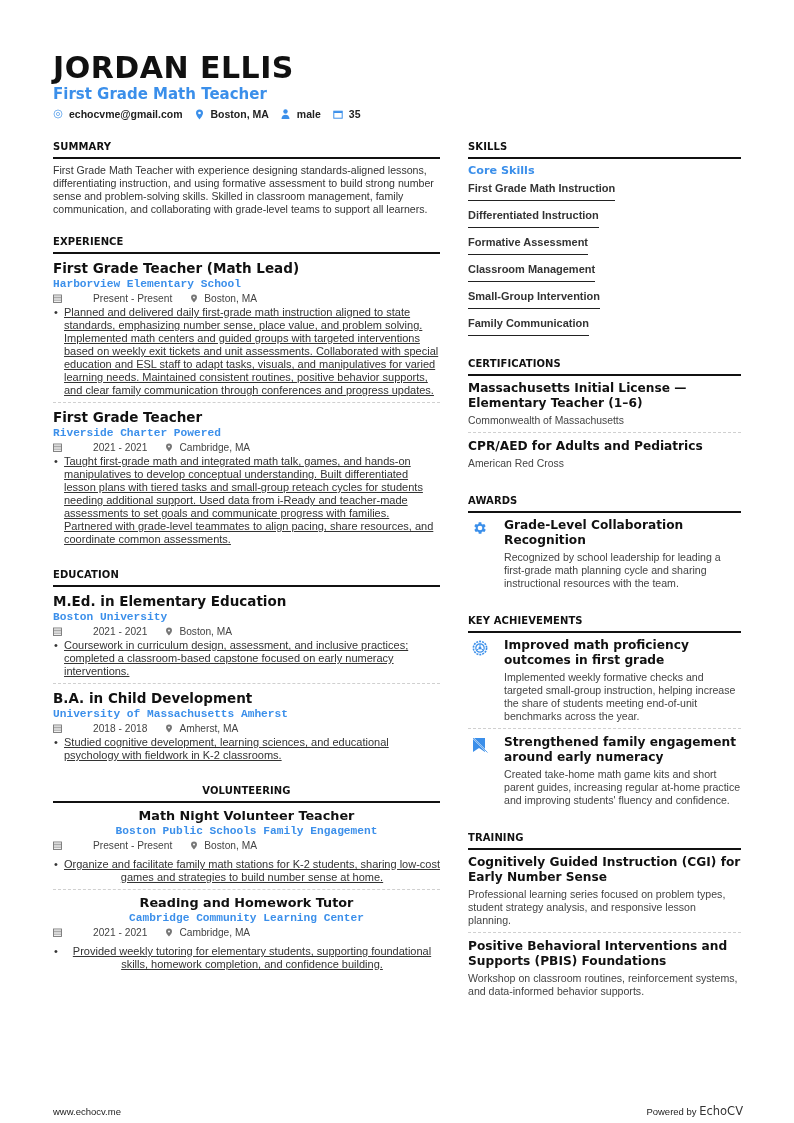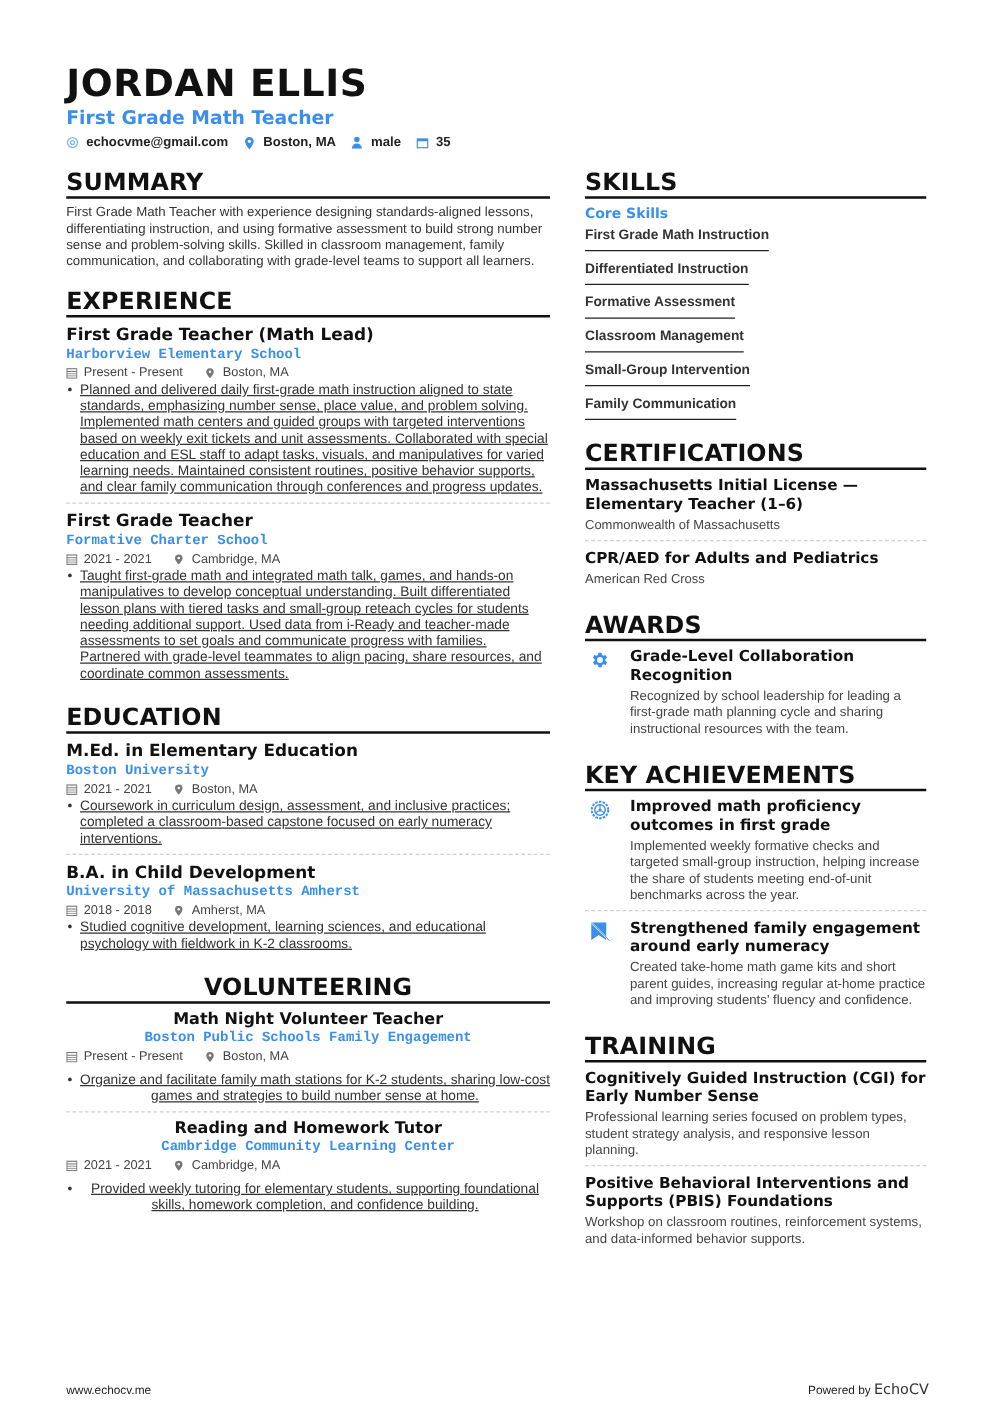--- a/index.html
+++ b/index.html
@@ -27,35 +27,35 @@
     .meta-item { display: flex; align-items: center; margin-right: 12px; }
     .meta-icon { width: 10px; height: 10px; margin-right: 6px; display: inline-flex; align-items: center; justify-content: center; }
 
     
     .col-left { position: absolute; left: 53px; top: 137px; width: 387px; }
     .col-right { position: absolute; left: 468px; top: 137px; width: 273px; }
 
     .section { margin-bottom: 12px; }
     .section-title {
       font-family: "DejaVu Sans", sans-serif;
-      font-weight: bold; font-size: 19px; color: #111; line-height: 19px;
+      font-weight: bold; font-size: 10px; color: #111; line-height: 19px;
       padding-bottom: 1px; border-bottom: 2.5px solid #111; margin-bottom: 5px;
       letter-spacing: 0.1px;
     }
     .summary-text { font-size: 10.6px; line-height: 13px; color: #333; }
 
     .entry { padding-bottom: 5px; margin-bottom: 5px; border-bottom: 1px dashed #d0d0d0; }
     .entry.last { border-bottom: none; margin-bottom: 0; }
     .entry-title {
       font-family: "DejaVu Sans", sans-serif;
       font-weight: bold; font-size: 13.5px; color: #111; line-height: 18px;
     }
     .entry-sub { font-family: Liberation Mono, monospace; font-weight: bold; font-size: 11.2px; color: #3b8fea; line-height: 15px; }
     .entry-meta { display: flex; align-items: center; font-size: 10.2px; color: #444; line-height: 13px; }
-    .entry-meta .dates { display: flex; align-items: center; margin-right: 18px; }
+    .entry-meta .dates { display: flex; align-items: center; margin-right: 18px; gap: 26px; }
     .entry-meta .loc { display: flex; align-items: center; }
     .mi { width: 9px; height: 9px; margin-right: 5px; display: inline-flex; }
     .bullets { list-style: none; margin-top: 1px; }
     .bullets li { position: relative; padding-left: 11px; font-size: 11px; line-height: 13px; color: #333; text-decoration: underline; }
     .bullets li::before { content: "•"; position: absolute; left: 1px; top: 0; color: #333; }
     .bullets.gap { margin-top: 6px; }
 
     
     .skill-group { font-family: "DejaVu Sans", sans-serif; font-weight: bold; font-size: 11.2px; color: #3b8fea; line-height: 14px; margin-top: 2px; }
     .skill {
@@ -163,21 +163,21 @@
             <span>Boston, MA</span>
           </span>
         </div>
         <ul class="bullets">
           <li>Planned and delivered daily first-grade math instruction aligned to state standards, emphasizing number sense, place value, and problem solving. Implemented math centers and guided groups with targeted interventions based on weekly exit tickets and unit assessments. Collaborated with special education and ESL staff to adapt tasks, visuals, and manipulatives for varied learning needs. Maintained consistent routines, positive behavior supports, and clear family communication through conferences and progress updates.</li>
         </ul>
       </div>
 
       <div class="entry last">
         <div class="entry-title">First Grade Teacher</div>
-        <div class="entry-sub">Formative Charter School</div>
+        <div class="entry-sub">Riverside Charter Powered</div>
         <div class="entry-meta">
           <span class="dates">
             <span class="mi">
                 <svg width="9" height="9" viewBox="0 0 9 9">
                   <rect x="0.5" y="1" width="8" height="7.5" fill="none" stroke="#777" stroke-width="0.9"></rect>
                   <line x1="0.5" y1="3.2" x2="8.5" y2="3.2" stroke="#777" stroke-width="0.9"></line>
                   <line x1="0.5" y1="5" x2="8.5" y2="5" stroke="#777" stroke-width="0.6"></line>
                   <line x1="0.5" y1="6.7" x2="8.5" y2="6.7" stroke="#777" stroke-width="0.6"></line>
                 </svg>
               </span>

